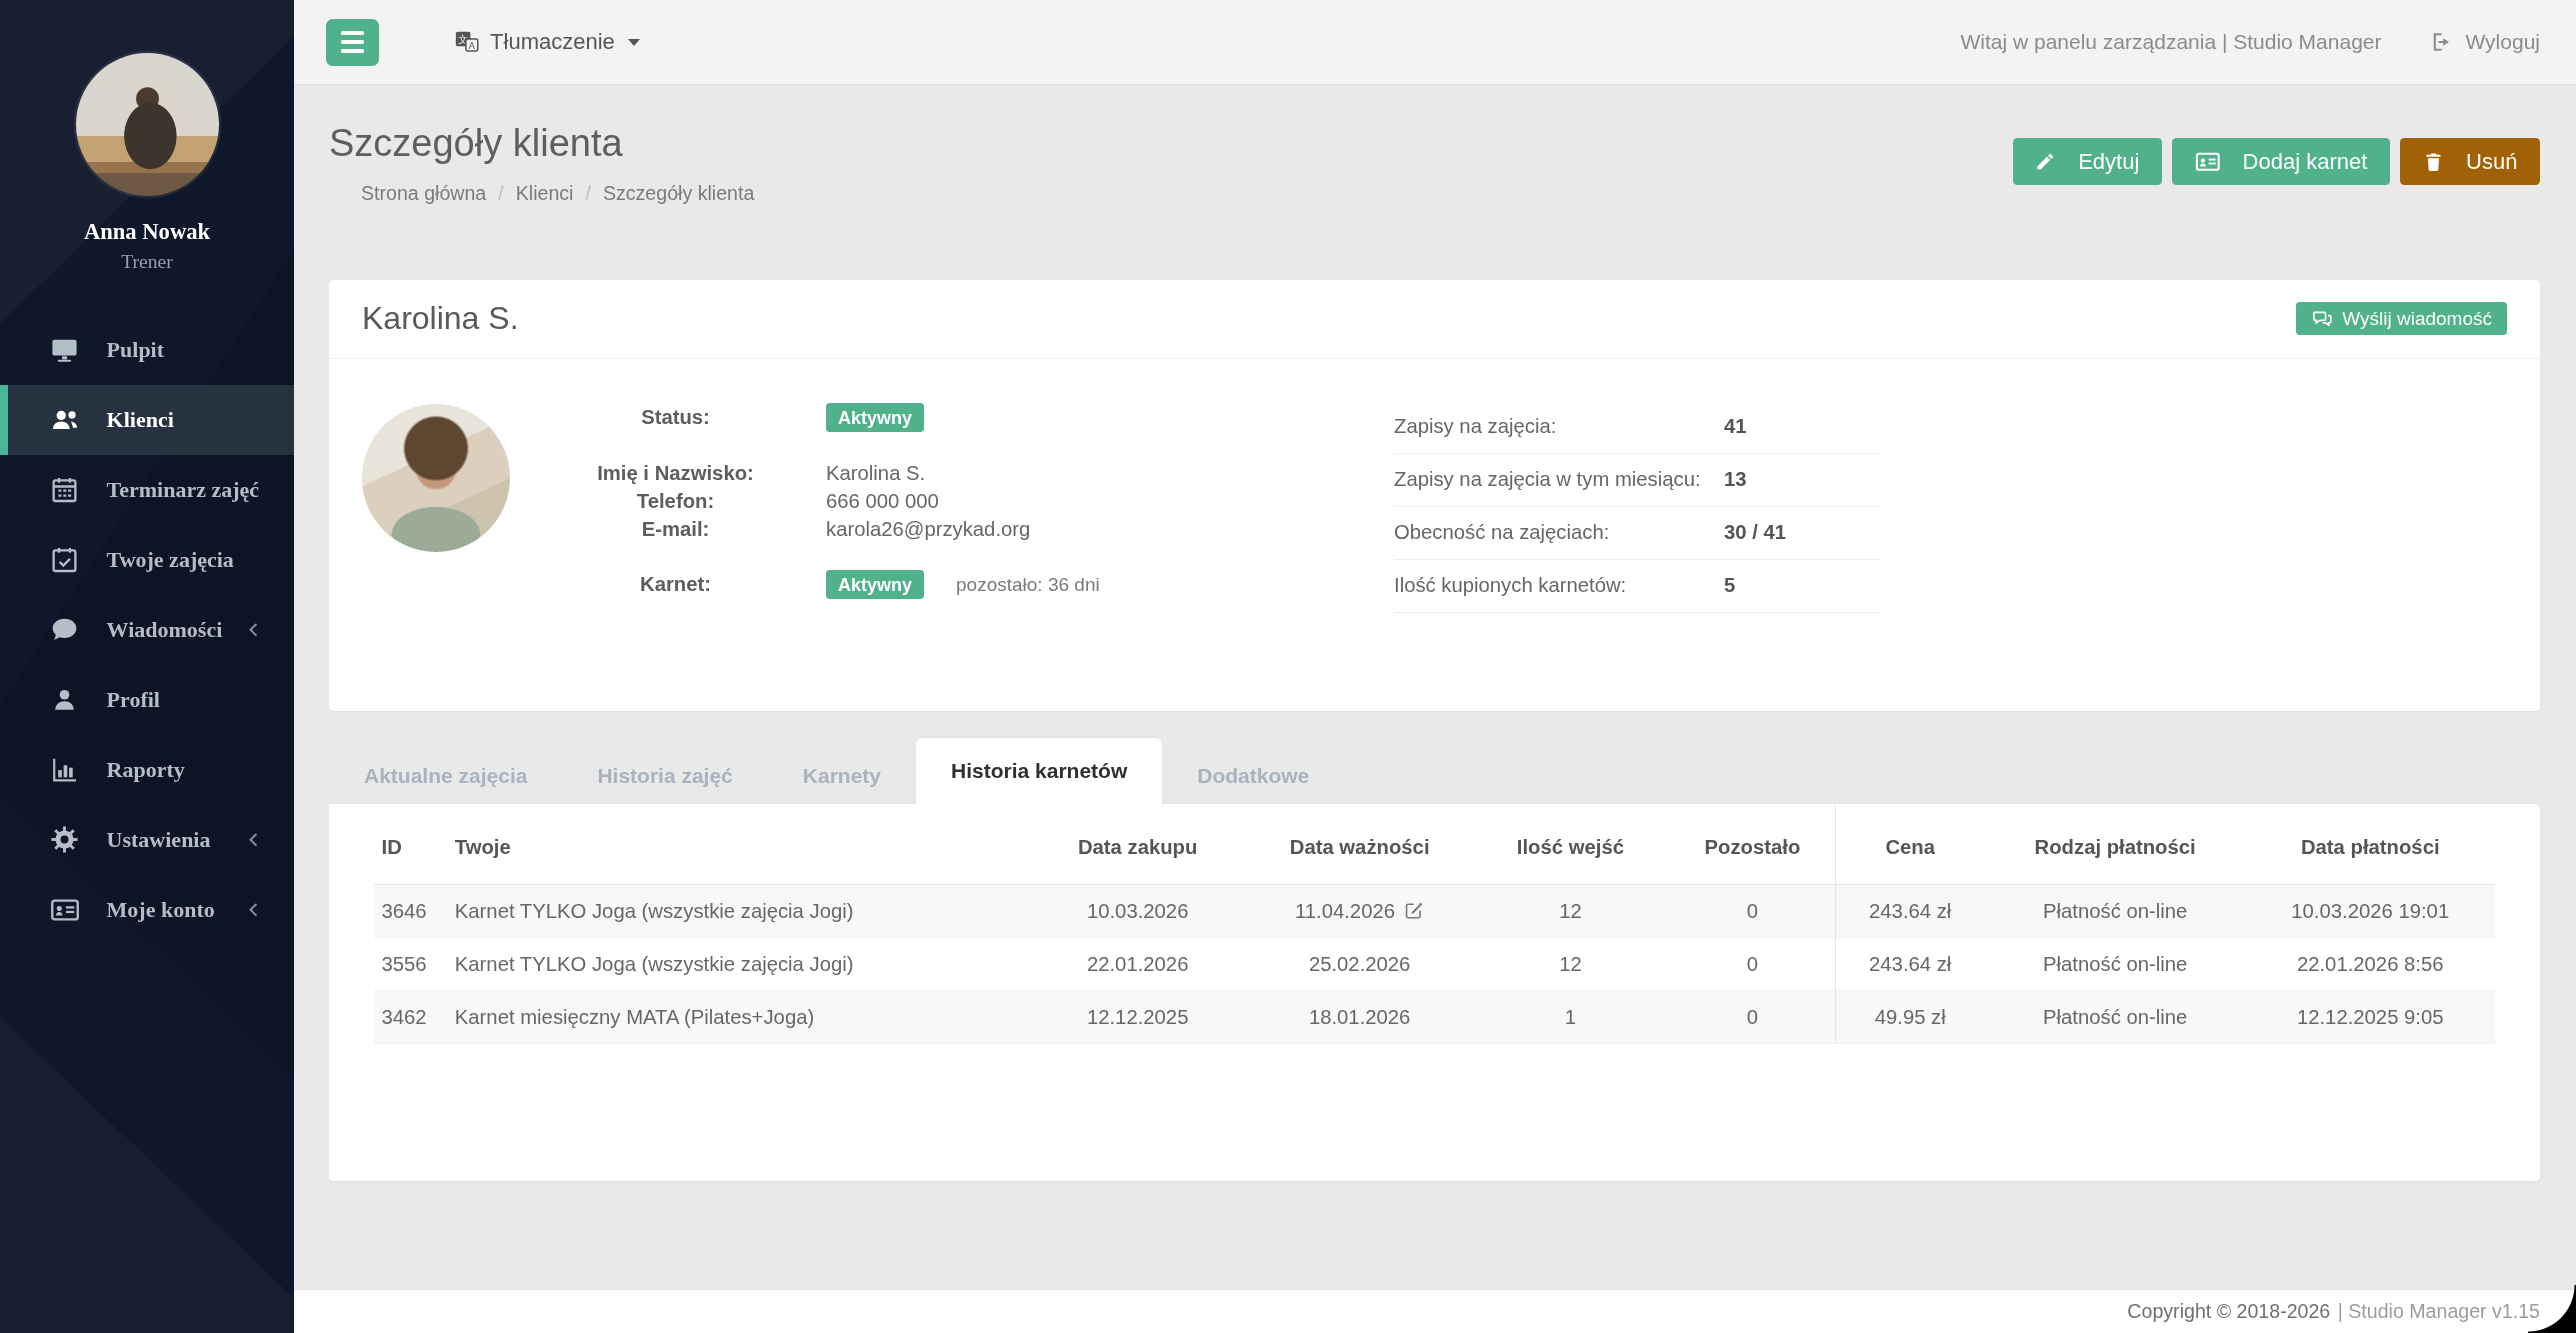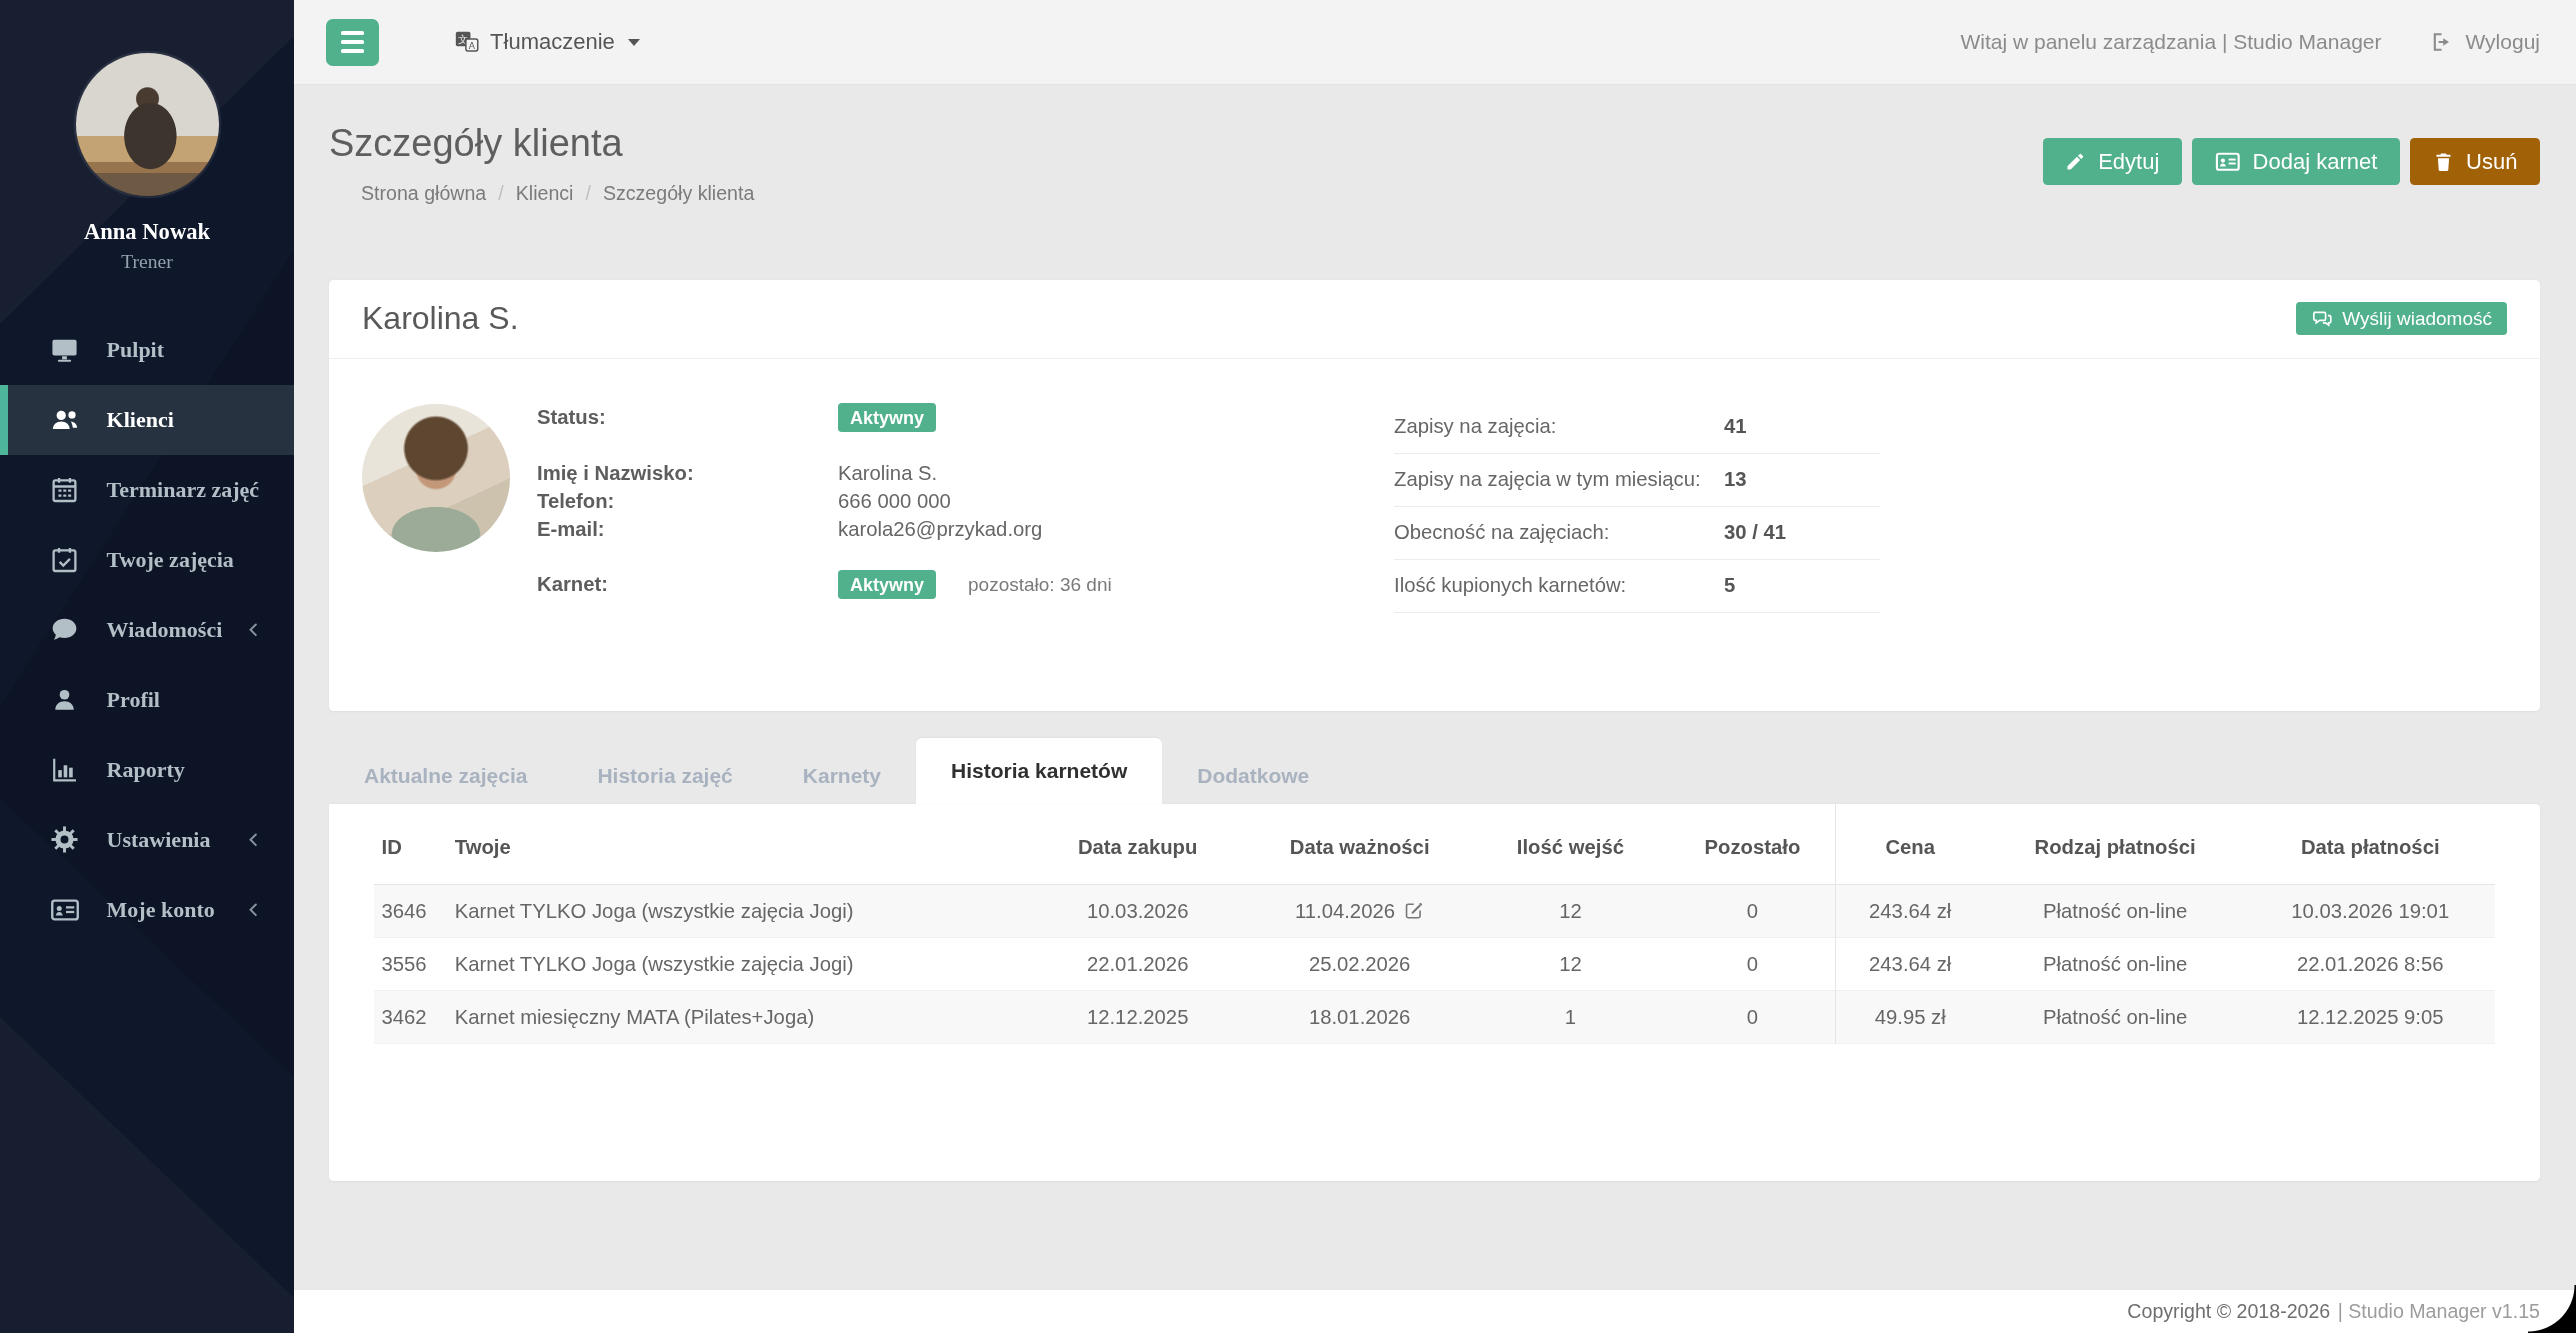--- a/index.html
+++ b/index.html
@@ -46,21 +46,21 @@
   .logout{display:flex;align-items:center;gap:12px;cursor:pointer;color:#8b8b8b;}
 
   .content{flex:1;padding:0 36px 0 35px;position:relative;min-height:0;}
 
   .page-head{display:flex;justify-content:space-between;align-items:flex-start;}
   .page-title{margin:39px 0 0;font-size:38px;font-weight:300;color:#5e5e5e;line-height:1;}
   .breadcrumb{margin-top:19.6px;font-size:19.6px;color:#7b7b7b;display:flex;gap:12px;align-items:center;margin-left:32px;}
   .breadcrumb .sep{color:#c0c0c0;}
   .breadcrumb .bc-link{cursor:pointer;}
   .actions{margin-top:53px;display:flex;gap:10.5px;}
-  .btn{display:inline-flex;align-items:center;gap:12px;height:47px;padding:0 22.6px;border:none;border-radius:4.5px;font-size:22px;color:#fff;cursor:pointer;font-family:inherit;}
+  .btn{display:inline-flex;align-items:center;gap:22px;height:47px;padding:0 22.6px;border:none;border-radius:4.5px;font-size:22px;color:#fff;cursor:pointer;font-family:inherit;}
   .btn.green{background:#50b18c;}
   .btn.red{background:#a16207;}
   .btn.small{height:33px;font-size:19px;padding:4px 15px;border-radius:3.8px;gap:9px;}
 
   .card{background:#fff;border-radius:4.5px;box-shadow:0 0.8px 2.3px rgba(0,0,0,.05);}
 
   
   .client-card{margin-top:75px;height:431px;}
   .client-head{height:78px;display:flex;align-items:center;justify-content:space-between;padding:0 33px;border-bottom:0.8px solid #f0f0f0;}
   .client-name{margin:0;font-size:32px;font-weight:300;color:#595959;}
@@ -68,21 +68,21 @@
   .photo{
     flex:none;width:148px;height:148px;border-radius:50%;margin-top:45px;
     background:
       radial-gradient(circle at 50% 30%, #5f4631 0 24%, rgba(95,70,49,0) 26%),
       radial-gradient(circle at 50% 44%, #c29879 0 17%, rgba(194,152,121,0) 19%),
       radial-gradient(ellipse 42% 26% at 50% 88%, #9cab97 0 70%, rgba(156,171,151,0) 72%),
       linear-gradient(155deg,#e9e4da 0 38%,#dccfbd 38% 66%,#cdc2ae 66% 100%);
   }
   .details{margin-left:27px;width:761px;font-size:20.3px;color:#666;}
   .drow{display:flex;align-items:center;min-height:30px;}
-  .dlabel{flex:none;width:277px;text-align:left;padding-right:24px;font-weight:700;color:#5d5d5d;}
+  .dlabel{flex:none;width:277px;text-align:center;padding-right:12px;font-weight:700;color:#5d5d5d;}
   .row-status{margin-top:44px;}
   .row-name{margin-top:27px;min-height:28px;}
   .row-line{min-height:28px;}
   .row-pass{margin-top:26px;}
   .badge{background:#50b18c;color:#fff;font-size:18px;font-weight:600;padding:5.3px 12px;border-radius:3.8px;line-height:1;}
   .remaining{margin-left:32px;color:#7a7a7a;font-size:19px;}
   .stats{margin-left:96px;width:486px;margin-top:42px;}
   .srow{display:flex;align-items:center;padding:0 0;height:53px;border-bottom:0.8px solid #ececec;font-size:20.3px;color:#666;box-sizing:border-box;}
   .slabel{flex:none;width:330px;}
   .sval{font-weight:700;color:#555;}

